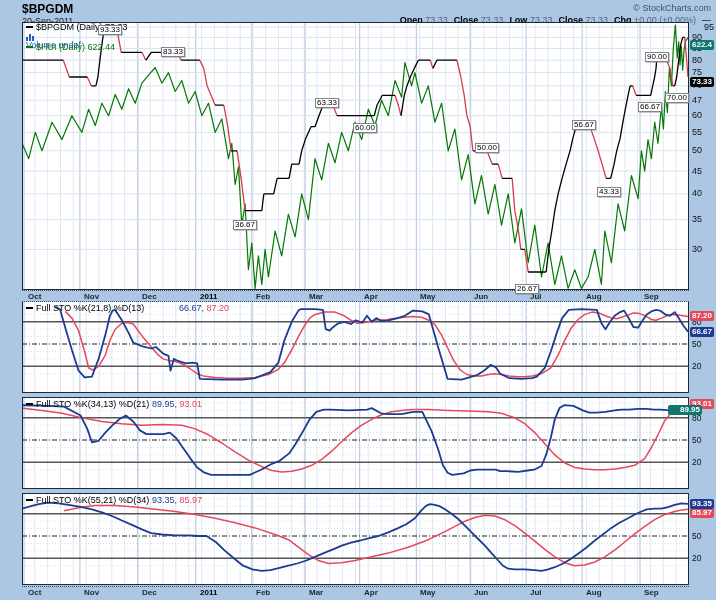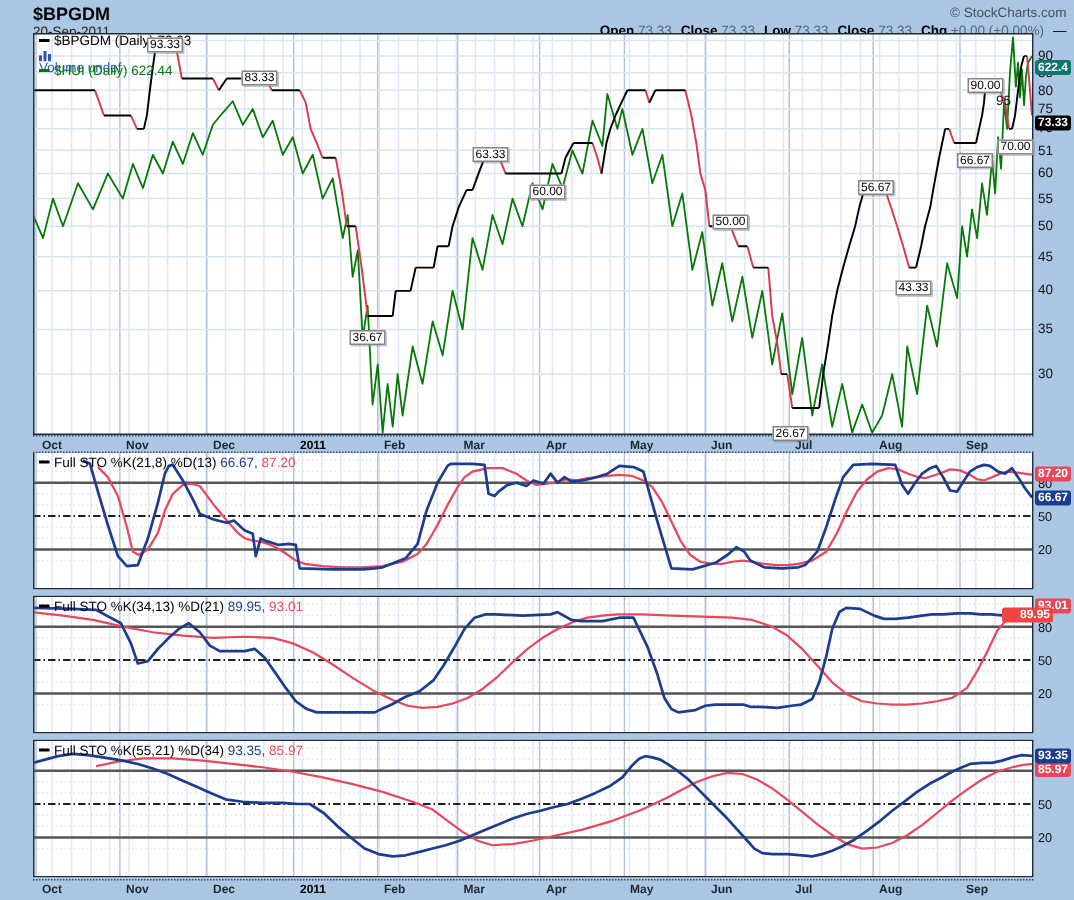--- a/index.html
+++ b/index.html
@@ -122,27 +122,27 @@
         <line x1="22" y1="149.1" x2="689" y2="149.1" stroke="#d9e4f1" stroke-width="1"></line>
         <line x1="22" y1="171.9" x2="689" y2="171.9" stroke="#d9e4f1" stroke-width="1"></line>
         <line x1="22" y1="197.6" x2="689" y2="197.6" stroke="#d9e4f1" stroke-width="1"></line>
         <line x1="22" y1="227.4" x2="689" y2="227.4" stroke="#d9e4f1" stroke-width="1"></line>
         <path d="M22.0 121.3L28.7 136.7L35.3 110.4L42.0 128.8L52.0 100.2L62.0 117.6L71.9 93.7L81.9 110.4L88.6 87.3L95.3 103.5L101.9 81.2L108.6 93.7L115.2 72.4L121.9 87.3L128.6 66.7L135.2 81.2L141.9 61.2L148.5 53.2L155.2 45.5L161.9 61.2L168.5 50.6L175.2 69.5L181.8 58.5L188.5 81.2L195.2 69.5L201.8 93.7L208.5 81.2L215.1 110.4L221.8 96.9L228.5 136.7L231.8 121.3L235.1 162.5L238.5 144.9L241.8 203.2L245.1 181.8L248.4 247.7L251.8 221.0L255.1 266.4L258.4 233.9L261.8 262.5L265.1 227.4L268.4 255.0L275.1 209.0L281.7 233.9L288.4 192.2L295.1 214.9L301.7 171.9L308.4 197.6L315.0 136.7L321.7 157.9L328.4 121.3L335.0 140.8L341.7 110.4L348.3 128.8L355.0 100.2L361.7 117.6L368.3 87.3L375.0 103.5L381.6 78.2L388.3 93.7L395.0 58.5L401.6 75.3L404.9 40.6L411.6 63.9L414.9 50.6L421.6 81.2L428.3 63.9L434.9 100.2L441.6 81.2L448.2 128.8L454.9 107.0L461.6 157.9L468.2 132.7L474.9 181.8L481.5 153.5L488.2 192.2L494.9 162.5L501.5 203.2L508.2 171.9L514.8 221.0L521.5 186.9L528.2 240.7L534.8 203.2L541.5 255.0L548.1 221.0L554.8 262.5L561.5 233.9L568.1 266.4L574.8 247.7L581.4 266.4L588.1 255.0L594.8 227.4L601.4 262.5L604.8 209.0L611.4 240.7L618.1 181.8L624.7 209.0L631.4 153.5L638.1 176.7L641.4 128.8L644.7 149.1L648.0 117.6L651.4 136.7L654.7 100.2L658.0 121.3L661.4 84.2L663.4 107.0L665.4 69.5L667.4 90.5L669.4 45.5L671.4 63.9L673.3 26.5L675.3 3.0L677.3 35.8L678.7 19.8L680.0 43.0L681.3 24.2L682.7 48.1L684.0 28.7L685.3 19.8L688.0 15.4" fill="none" stroke="#067806" stroke-width="1.2" stroke-linejoin="round"></path>
         <path d="M63.3 38.2L69.3 55.0M87.3 55.0L91.3 63.9M117.2 8.4L121.2 30.3M141.9 30.3L145.9 38.2M177.2 30.3L181.2 38.2M199.8 38.2L203.8 46.4M203.8 46.4L207.1 63.9M207.1 63.9L211.1 73.3M211.1 73.3L215.1 83.2M223.8 83.2L227.8 104.7M227.8 104.7L231.1 128.8M237.1 128.8L241.1 156.4M241.1 156.4L245.1 188.6M333.0 83.2L337.0 93.7M395.0 73.3L398.3 83.2M398.3 83.2L401.0 93.7M430.3 38.2L432.9 46.4M456.9 38.2L460.9 55.0M460.9 55.0L464.2 73.3M464.2 73.3L466.9 93.7M466.9 93.7L470.2 104.7M470.2 104.7L472.9 128.8M486.9 128.8L492.2 142.1M498.2 142.1L502.2 156.4M512.2 156.4L514.8 188.6M514.8 188.6L518.2 207.0M518.2 207.0L520.8 227.4M524.8 227.4L528.2 250.0M590.1 104.7L594.1 116.4M594.1 116.4L598.1 128.8M598.1 128.8L602.1 142.1M602.1 142.1L606.1 156.4M632.7 63.9L636.1 73.3M666.7 38.2L670.0 46.4M670.0 46.4L672.7 63.9M684.7 15.4L686.0 30.3M686.0 30.3L688.0 55.0" fill="none" stroke="#d93a4c" stroke-width="1.3" stroke-linejoin="round"></path>
         <path d="M22.0 38.2L63.3 38.2M69.3 55.0L87.3 55.0M91.3 63.9L95.9 63.9M95.9 63.9L97.9 55.0M97.9 55.0L99.9 38.2M99.9 38.2L101.9 22.7M101.9 22.7L103.9 8.4M103.9 8.4L117.2 8.4M121.2 30.3L141.9 30.3M145.9 38.2L151.2 30.3M151.2 30.3L177.2 30.3M181.2 38.2L199.8 38.2M215.1 83.2L223.8 83.2M231.1 128.8L237.1 128.8M245.1 188.6L261.8 188.6M261.8 188.6L263.8 171.9M263.8 171.9L273.7 171.9M273.7 171.9L277.1 156.4M277.1 156.4L289.1 156.4M289.1 156.4L291.7 142.1M291.7 142.1L299.1 142.1M299.1 142.1L301.7 128.8M301.7 128.8L305.7 116.4M305.7 116.4L311.0 104.7M311.0 104.7L315.0 104.7M315.0 104.7L319.0 93.7M319.0 93.7L323.0 83.2M323.0 83.2L333.0 83.2M337.0 93.7L374.3 93.7M374.3 93.7L377.0 83.2M377.0 83.2L382.3 73.3M382.3 73.3L395.0 73.3M401.0 93.7L404.3 73.3M404.3 73.3L406.9 63.9M406.9 63.9L410.3 55.0M410.3 55.0L414.3 46.4M414.3 46.4L418.3 38.2M418.3 38.2L430.3 38.2M432.9 46.4L436.9 38.2M436.9 38.2L456.9 38.2M472.9 128.8L486.9 128.8M492.2 142.1L498.2 142.1M502.2 156.4L512.2 156.4M520.8 227.4L524.8 227.4M528.2 250.0L546.1 250.0M546.1 250.0L548.8 227.4M548.8 227.4L552.1 207.0M552.1 207.0L554.8 188.6M554.8 188.6L558.1 171.9M558.1 171.9L562.1 156.4M562.1 156.4L566.1 142.1M566.1 142.1L570.1 128.8M570.1 128.8L572.8 116.4M572.8 116.4L576.1 104.7M576.1 104.7L590.1 104.7M606.1 156.4L610.7 156.4M610.7 156.4L614.1 142.1M614.1 142.1L616.7 128.8M616.7 128.8L620.1 116.4M620.1 116.4L622.1 104.7M622.1 104.7L624.1 93.7M624.1 93.7L626.1 83.2M626.1 83.2L628.1 73.3M628.1 73.3L630.1 63.9M630.1 63.9L632.7 63.9M636.1 73.3L650.7 73.3M650.7 73.3L652.7 63.9M652.7 63.9L654.7 55.0M654.7 55.0L656.0 46.4M656.0 46.4L656.7 38.2M656.7 38.2L666.7 38.2M672.7 63.9L674.7 63.9M674.7 63.9L676.7 55.0M676.7 55.0L678.7 38.2M678.7 38.2L680.7 22.7M680.7 22.7L682.7 15.4M682.7 15.4L684.7 15.4" fill="none" stroke="#000000" stroke-width="1.3" stroke-linejoin="round"></path>
       </g>
       <rect x="22.5" y="0.5" width="666" height="267" fill="none" stroke="#1c2b3a" stroke-width="1"></rect>
     </svg>
-    <div class="abs tick" style="position: absolute; left: 664px; top: 23px; margin-top: 40px;">95</div>
+    <div class="abs tick" style="position: absolute; left: 704px; top: 23px;">95</div>
     <div class="abs tick" style="position: absolute; left: 692px; top: 33px;">90</div>
     <div class="abs tick" style="position: absolute; left: 692px; top: 44px;">85</div>
     <div class="abs tick" style="position: absolute; left: 692px; top: 56px;">80</div>
     <div class="abs tick" style="position: absolute; left: 692px; top: 68px;">75</div>
     <div class="abs tick" style="position: absolute; left: 692px; top: 81px;">70</div>
-    <div class="abs tick" style="position: absolute; left: 692px; top: 96px;">51</div>
+    <div class="abs tick" style="position: absolute; left: 692px; top: 96px;">47</div>
     <div class="abs tick" style="position: absolute; left: 692px; top: 111px;">60</div>
     <div class="abs tick" style="position: absolute; left: 692px; top: 128px;">55</div>
     <div class="abs tick" style="position: absolute; left: 692px; top: 146px;">50</div>
     <div class="abs tick" style="position: absolute; left: 692px; top: 167px;">45</div>
     <div class="abs tick" style="position: absolute; left: 692px; top: 189px;">40</div>
     <div class="abs tick" style="position: absolute; left: 692px; top: 215px;">35</div>
     <div class="abs tick" style="position: absolute; left: 692px; top: 245px;">30</div>
     <div class="abs badge" style="position: absolute; left: 690px; top: 40px; background: #0f766e; z-index: 40;">622.4</div>
     <div class="abs badge" style="position: absolute; left: 690px; top: 77px; background: rgb(0, 0, 0); z-index: 40;">73.33</div>
     <div class="abs callout" style="position: absolute; left: 98px; top: 25px; z-index: 35;">93.33</div>
@@ -234,21 +234,21 @@
         <line x1="22" y1="13.4" x2="689" y2="13.4" stroke="#d9e4f1" stroke-width="1" stroke-dasharray="1,2"></line>
         <line x1="22" y1="5.9" x2="689" y2="5.9" stroke="#d9e4f1" stroke-width="1" stroke-dasharray="1,2"></line>
         <line x1="22" y1="20.8" x2="689" y2="20.8" stroke="#555555" stroke-width="1.6"></line>
         <line x1="22" y1="65.3" x2="689" y2="65.3" stroke="#555555" stroke-width="1.6"></line>
         <line x1="22" y1="43.0" x2="689" y2="43.0" stroke="#222222" stroke-width="1.2" stroke-dasharray="5,2,1,2"></line>
         <path d="M65.3 10.4L71.9 17.1L78.6 29.7L84.6 50.5L88.6 66.8L92.6 69.0L98.6 65.3L105.3 54.2L109.9 39.3L115.2 28.2L121.9 22.3L127.2 21.5L133.2 23.0L142.5 35.6L151.2 46.0L158.5 54.2L163.2 57.9L168.5 59.4L173.8 60.1L178.5 61.6L183.8 63.8L189.8 67.5L197.2 72.7L203.2 74.9L215.1 76.4L228.5 77.2L241.8 77.2L255.1 76.4L268.4 73.5L278.4 68.3L284.4 61.6L291.7 49.0L298.4 35.6L305.1 23.7L309.7 17.1L315.0 13.4L325.0 11.1L335.0 11.1L344.3 14.8L351.0 19.3L357.7 22.3L365.0 21.5L371.7 20.0L378.3 18.5L385.0 19.3L391.6 17.8L398.3 17.1L404.9 16.3L412.9 15.6L421.6 16.3L428.9 19.3L434.9 23.7L441.6 34.1L447.6 46.7L453.6 59.4L460.2 69.0L466.9 73.5L474.9 74.9L481.5 74.9L488.2 73.5L494.9 72.7L501.5 73.5L509.5 74.9L518.2 75.7L524.8 75.7L532.2 74.9L541.5 72.7L550.8 66.8L558.1 54.2L564.8 39.3L571.4 26.7L578.1 18.5L584.8 13.4L592.1 11.1L598.8 11.9L605.4 14.8L612.1 17.1L616.7 17.8L621.4 16.3L628.1 14.1L633.4 11.9L640.0 12.6L646.7 15.6L651.4 18.5L656.0 19.3L661.4 17.1L666.7 14.8L671.4 13.4L678.0 14.1L688.0 15.4" fill="none" stroke="#e8485c" stroke-width="1.5" stroke-linejoin="round"></path>
         <path d="M55.3 5.9L60.0 8.2L65.3 26.7L71.9 49.0L78.6 69.7L84.6 76.4L91.9 75.7L98.6 57.9L105.3 34.1L109.9 14.8L112.6 9.6L115.2 8.9L121.9 19.3L128.6 31.9L133.2 41.5L142.5 45.3L151.2 47.5L155.9 46.0L163.2 52.7L168.5 54.9L170.5 69.7L173.8 57.9L176.5 59.4L181.2 60.8L185.8 62.3L192.5 61.6L197.2 62.3L199.8 77.9L221.8 78.6L241.8 78.6L249.8 77.9L255.1 77.2L270.4 71.2L278.4 61.6L284.4 39.3L291.7 20.8L298.4 9.6L300.4 8.2L315.0 8.2L323.0 8.9L325.7 28.2L329.7 29.7L332.4 26.7L338.3 22.3L344.3 20.8L351.0 23.0L355.7 19.3L362.3 21.5L367.0 14.8L371.7 20.8L376.3 17.1L381.0 20.0L388.3 19.3L395.0 17.8L404.9 14.8L412.9 9.6L422.3 10.4L428.9 13.4L438.3 46.7L447.6 77.9L461.6 78.6L476.9 74.2L484.9 69.0L490.9 63.8L496.2 66.8L500.2 72.7L509.5 77.2L521.5 77.9L532.2 77.2L536.8 75.7L544.8 66.8L550.8 50.5L556.8 31.9L562.1 17.1L568.8 8.9L581.4 8.2L596.8 8.9L601.4 22.3L605.4 28.2L610.1 20.8L614.7 14.8L620.1 11.1L624.1 9.6L628.7 17.1L633.4 26.0L638.1 26.7L642.7 19.3L646.7 13.4L651.4 10.4L656.0 8.9L660.0 9.6L665.4 13.4L670.0 14.8L674.7 11.1L678.7 17.1L683.3 24.5L688.0 30.7" fill="none" stroke="#1d3c8f" stroke-width="1.8" stroke-linejoin="round"></path>
       </g>
       <rect x="22.5" y="0.5" width="666" height="91" fill="none" stroke="#1c2b3a" stroke-width="1"></rect>
     </svg>
-    <div class="abs leg" style="position: absolute; left: 26px; top: 304px; color: rgb(0, 0, 0); z-index: 30;"><span class="dash" style="background: rgb(0, 0, 0);"></span><span>Full STO %K(21,8) %D(13) </span><span style="color: rgb(29, 60, 143);">66.67, </span><span style="color: rgb(232, 72, 92);">87.20</span></div>
+    <div class="abs leg" style="position: absolute; left: 26px; top: 304px; color: rgb(0, 0, 0); z-index: 30;"><span class="dash" style="background: rgb(0, 0, 0);"></span><span>Full STO %K(21,8) %D(13) </span><span style="color: rgb(29, 60, 143); margin-left: 32px;">66.67, </span><span style="color: rgb(232, 72, 92);">87.20</span></div>
     <div class="abs tick" style="position: absolute; left: 692px; top: 318px; font-size: 8.5px;">80</div>
     <div class="abs tick" style="position: absolute; left: 692px; top: 340px; font-size: 8.5px;">50</div>
     <div class="abs tick" style="position: absolute; left: 692px; top: 362px; font-size: 8.5px;">20</div>
     <div class="abs badge" style="position: absolute; left: 690px; top: 311px; background: rgb(232, 72, 92); z-index: 41;">87.20</div>
     <div class="abs badge" style="position: absolute; left: 690px; top: 327px; background: rgb(29, 60, 143); z-index: 42;">66.67</div>
     <svg width="716" height="92" style="position: absolute; left: 0px; top: 397px;">
       <rect x="22" y="0" width="667" height="92" fill="#ffffff"></rect>
       <clipPath id="cpsto-panel-2">
         <rect x="23" y="1" width="665" height="90"></rect>
       </clipPath>
@@ -329,21 +329,21 @@
         <path d="M22.0 11.1L42.0 13.4L62.0 16.3L81.9 20.8L101.9 24.5L121.9 26.7L141.9 28.2L161.9 27.5L181.8 28.2L195.2 31.9L208.5 37.8L221.8 46.0L235.1 54.9L248.4 63.1L261.8 69.7L271.8 73.5L281.7 74.9L291.7 74.2L301.7 72.0L311.7 68.3L321.7 62.3L331.7 54.2L341.7 44.5L351.7 35.6L361.7 28.2L371.7 22.3L381.6 17.8L391.6 14.8L401.6 13.4L411.6 12.6L428.3 12.6L448.2 13.4L468.2 14.1L488.2 14.8L501.5 16.3L514.8 20.8L524.8 26.7L534.8 35.6L544.8 46.7L554.8 57.9L564.8 66.0L574.8 70.5L584.8 72.0L594.8 72.7L604.8 72.7L614.7 72.0L624.7 70.5L634.7 68.3L644.7 61.6L651.4 50.5L658.0 37.8L664.7 23.7L671.4 15.6L678.0 13.4L683.3 11.9L688.0 11.1" fill="none" stroke="#e8485c" stroke-width="1.5" stroke-linejoin="round"></path>
         <path d="M22.0 8.2L48.6 8.9L64.0 9.6L80.6 18.5L87.3 31.9L91.9 45.3L98.6 43.8L105.3 35.6L112.6 28.2L119.2 22.3L125.9 18.5L133.2 24.5L139.9 33.4L146.5 37.1L153.9 37.1L163.2 37.1L169.9 35.6L176.5 41.5L183.8 51.9L190.5 61.6L197.2 70.5L204.5 75.7L211.1 77.9L241.8 77.9L249.8 77.9L254.4 75.7L261.1 72.7L270.4 67.5L279.7 63.8L289.1 56.4L295.7 46.7L303.1 34.1L309.7 22.3L316.4 14.8L323.7 12.6L330.4 12.6L348.3 13.4L367.0 12.6L371.7 11.1L381.0 16.3L387.6 17.1L401.6 17.1L412.9 14.8L422.3 14.8L431.6 34.1L438.3 52.7L442.9 68.3L447.6 75.7L452.2 77.9L463.6 76.4L470.2 73.5L476.9 72.7L495.5 72.7L500.2 74.2L506.8 74.2L518.2 74.9L527.5 73.5L534.2 72.7L541.5 69.0L546.1 57.9L550.8 40.8L554.8 22.3L559.5 11.1L564.1 8.2L573.4 8.9L582.8 13.4L589.4 15.6L596.8 15.6L605.4 14.8L614.7 13.4L621.4 12.6L628.7 12.6L638.1 11.9L646.7 11.9L654.0 12.6L660.7 12.6L670.0 13.4L679.3 13.4L688.0 13.4" fill="none" stroke="#1d3c8f" stroke-width="1.8" stroke-linejoin="round"></path>
       </g>
       <rect x="22.5" y="0.5" width="666" height="91" fill="none" stroke="#1c2b3a" stroke-width="1"></rect>
     </svg>
     <div class="abs leg" style="position: absolute; left: 26px; top: 400px; color: rgb(0, 0, 0); z-index: 30;"><span class="dash" style="background: rgb(0, 0, 0);"></span><span>Full STO %K(34,13) %D(21) </span><span style="color: rgb(29, 60, 143);">89.95, </span><span style="color: rgb(232, 72, 92);">93.01</span></div>
     <div class="abs tick" style="position: absolute; left: 692px; top: 414px; font-size: 8.5px;">80</div>
     <div class="abs tick" style="position: absolute; left: 692px; top: 436px; font-size: 8.5px;">50</div>
     <div class="abs tick" style="position: absolute; left: 692px; top: 458px; font-size: 8.5px;">20</div>
     <div class="abs badge" style="position: absolute; left: 690px; top: 399px; background: rgb(232, 72, 92); z-index: 41;">93.01</div>
-    <div class="abs badge" style="position: absolute; left: 668px; top: 405px; background: #ef4444; z-index: 42; padding-left: 12px;">89.95</div>
+    <div class="abs badge" style="position: absolute; left: 668px; top: 405px; background: #0f766e; z-index: 42; padding-left: 12px;">89.95</div>
     <svg width="716" height="92" style="position: absolute; left: 0px; top: 493px;">
       <rect x="22" y="0" width="667" height="92" fill="#ffffff"></rect>
       <clipPath id="cpsto-panel-3">
         <rect x="23" y="1" width="665" height="90"></rect>
       </clipPath>
       <g clip-path="url(#cpsto-panel-3)">
         <line x1="34.8" y1="0" x2="34.8" y2="92" stroke="#dfe8f4" stroke-width="1"></line>
         <line x1="47.7" y1="0" x2="47.7" y2="92" stroke="#dfe8f4" stroke-width="1"></line>
         <line x1="60.5" y1="0" x2="60.5" y2="92" stroke="#dfe8f4" stroke-width="1"></line>
         <line x1="73.3" y1="0" x2="73.3" y2="92" stroke="#dfe8f4" stroke-width="1"></line>

